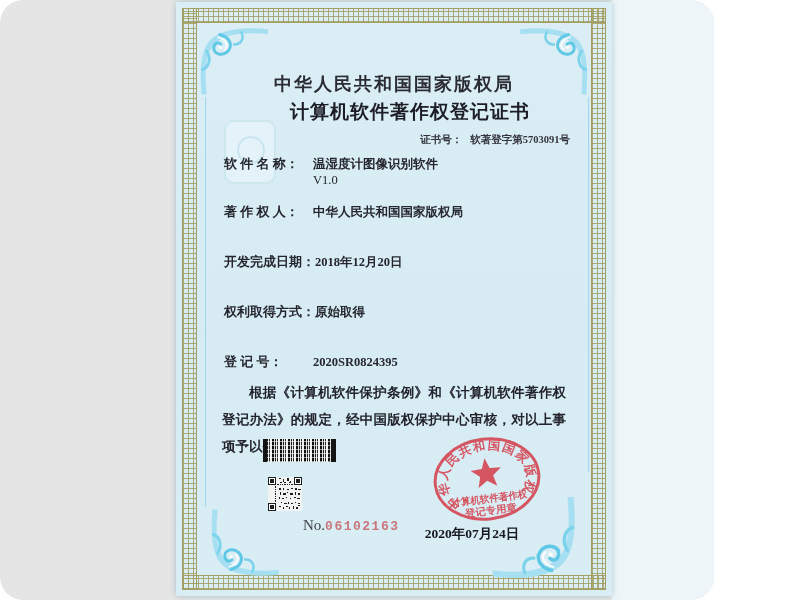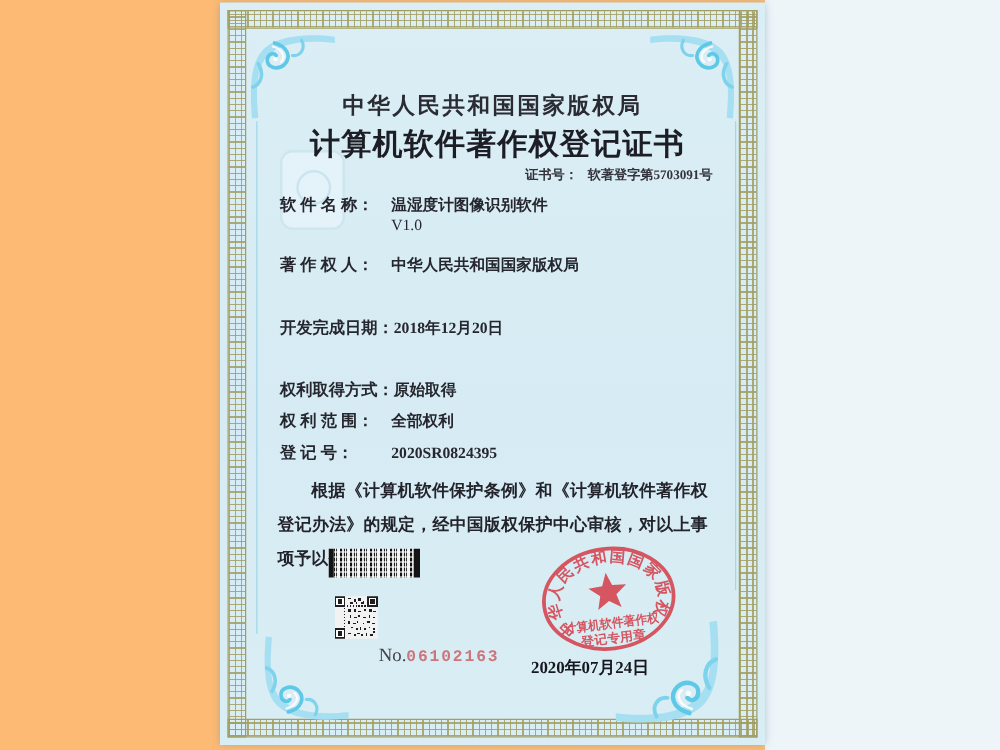--- a/index.html
+++ b/index.html
@@ -1,38 +1,38 @@
 <!DOCTYPE html>
 <html><head>
 <meta charset="utf-8">
 <style>
   html,body{margin:0;padding:0;background:#ffffff;}
-  .screen{position:relative;width:800px;height:600px;overflow:hidden;background:#fdba74;
-          font-family:"Liberation Serif","DejaVu Serif",serif;}
+  .screen{position:relative;width:714px;height:600px;overflow:hidden;background:#e5e5e5;
+          font-family:"Liberation Serif","DejaVu Serif",serif;border-radius:23px;}
   .bg-right{position:absolute;left:612px;top:0;width:188px;height:600px;background:#edf5f9;}
   .paper{position:absolute;left:176px;top:2px;width:436px;height:594px;
          background:linear-gradient(180deg,#dbeef5 0%,#d6ebf3 55%,#d9edf4 100%);
          box-shadow:0 0 6px rgba(100,140,155,.45);}
   
   .gb{position:absolute;border:1px solid #a29e62;
       background-image:repeating-linear-gradient(90deg,rgba(162,158,98,.85) 0 1px,transparent 1px 5px),
                        repeating-linear-gradient(0deg,rgba(162,158,98,.85) 0 1px,transparent 1px 5px);}
   .gb-t{left:6px;top:6px;right:6px;height:13px}
   .gb-b{left:6px;bottom:6px;right:6px;height:13px}
   .gb-l{left:6px;top:6px;bottom:6px;width:13px}
   .gb-r{right:6px;top:6px;bottom:6px;width:13px}
   .innerline{position:absolute;width:1px;background:#9ed8ea;}
   .fl{position:absolute;}
   .watermark{position:absolute;left:48px;top:118px;width:52px;height:64px;border-radius:10px;
              background:rgba(240,250,253,.5);box-shadow:inset 0 0 0 2px rgba(185,220,232,.55);}
   .watermark::after{content:"";position:absolute;left:13px;top:16px;width:24px;height:24px;border-radius:50%;
              border:2px solid rgba(185,220,232,.6);}
   .hdr{position:absolute;top:70px;left:0;width:100%;text-align:center;font-size:18px;font-weight:bold;
        letter-spacing:2px;color:#2b2b33;}
-  .title{position:absolute;top:97px;left:4px;width:100%;text-align:center;font-size:24px;font-weight:bold;
+  .title{position:absolute;top:97px;left:16px;width:100%;text-align:center;font-size:19px;font-weight:bold;
        letter-spacing:1px;color:#1d1d26;}
   .certno{position:absolute;top:131px;right:42px;font-size:10.5px;font-weight:bold;color:#33333b;white-space:nowrap;}
   .certno .cgap{display:inline-block;width:8px;}
   .row{position:absolute;left:48px;font-size:13px;font-weight:bold;color:#26262e;white-space:nowrap;}
   .row .lab{display:inline-block;min-width:89px;}
   .row .val{font-size:12.5px;}
   .v2{position:absolute;left:137px;font-size:12.5px;font-weight:normal;color:#26262e;}
   .statement{position:absolute;top:377px;left:46px;width:344px;font-size:13.5px;font-weight:700;
        line-height:27px;text-align:justify;text-indent:2em;color:#23232b;}
   .barcode{position:absolute;left:87px;top:437px;width:64px;height:23px;
@@ -103,23 +103,20 @@
     <div class="v2" style="top:171px">V1.0</div>
 
     <div class="row" style="top:201px">
       <span class="lab">著 作 权 人：</span><span class="val">中华人民共和国国家版权局</span>
     </div>
     <div class="row" style="top:251px">
       <span class="lab">开发完成日期：</span><span class="val">2018年12月20日</span>
     </div>
     <div class="row" style="top:301px">
       <span class="lab">权利取得方式：</span><span class="val">原始取得</span>
-    </div>
-    <div class="row" style="top:326px">
-      <span class="lab">权 利 范 围：</span><span class="val">全部权利</span>
     </div>
     <div class="row" style="top:351px">
       <span class="lab">登  记  号：</span><span class="val">2020SR0824395</span>
     </div>
 
     <div class="statement">根据《计算机软件保护条例》和《计算机软件著作权登记办法》的规定，经中国版权保护中心审核，对以上事项予以登记。</div>
 
     <div class="barcode"></div>
 
     <svg class="qr" viewBox="0 0 29 29" shape-rendering="crispEdges">

